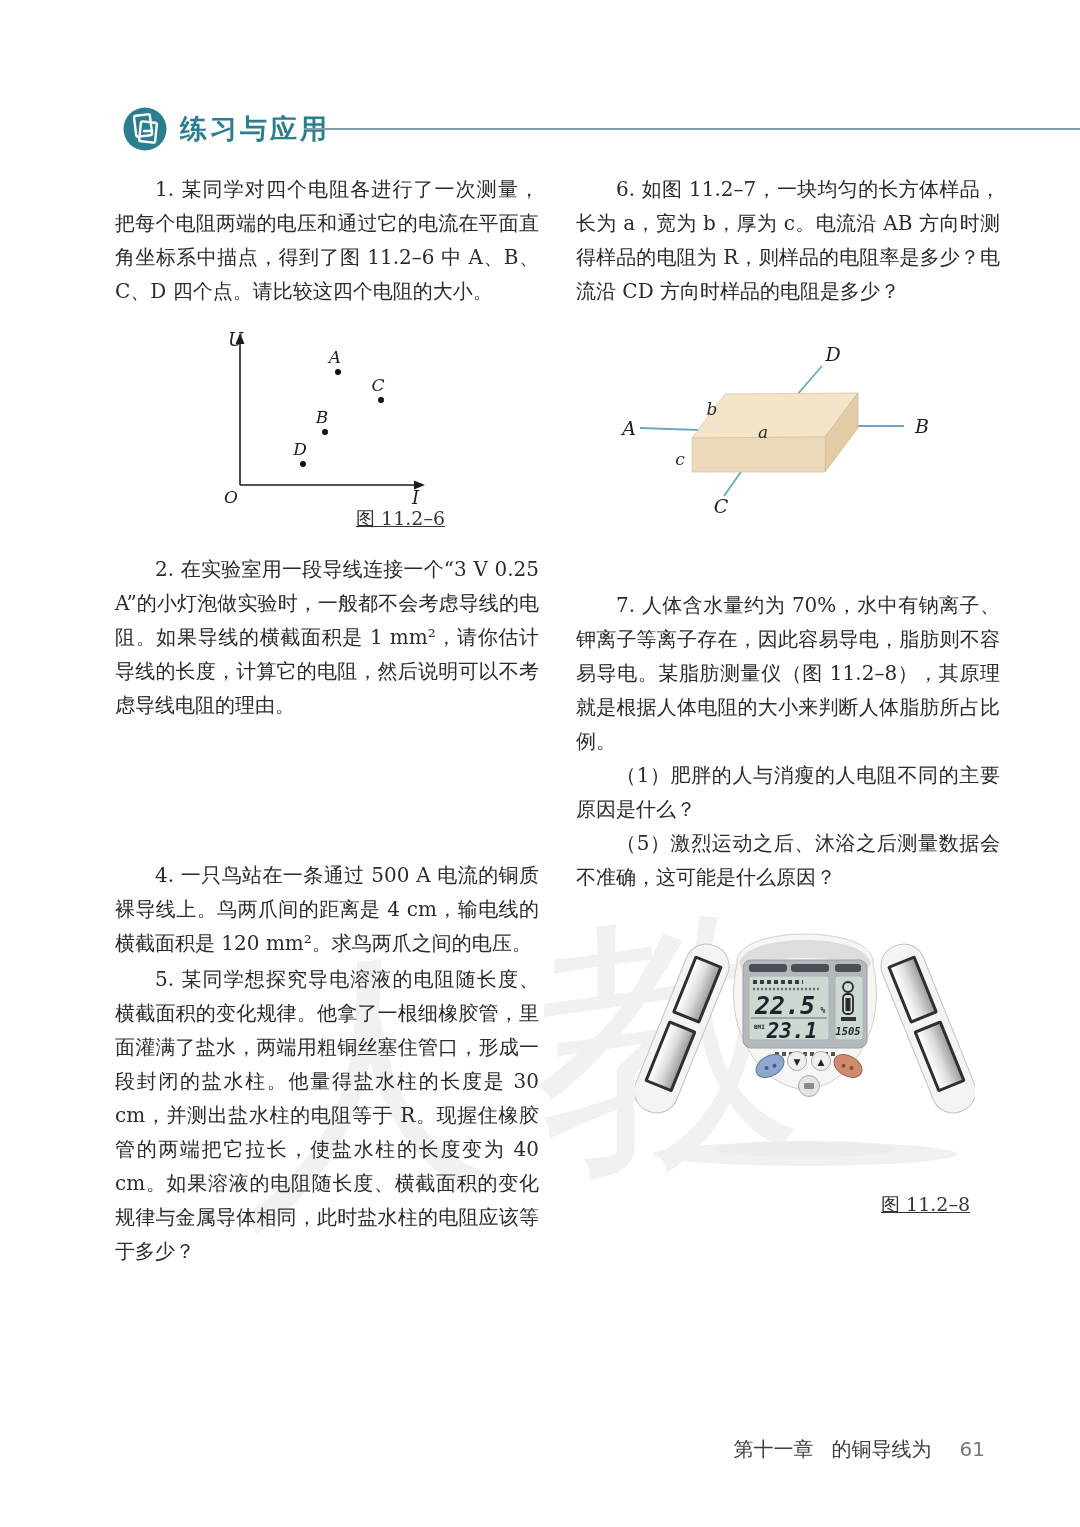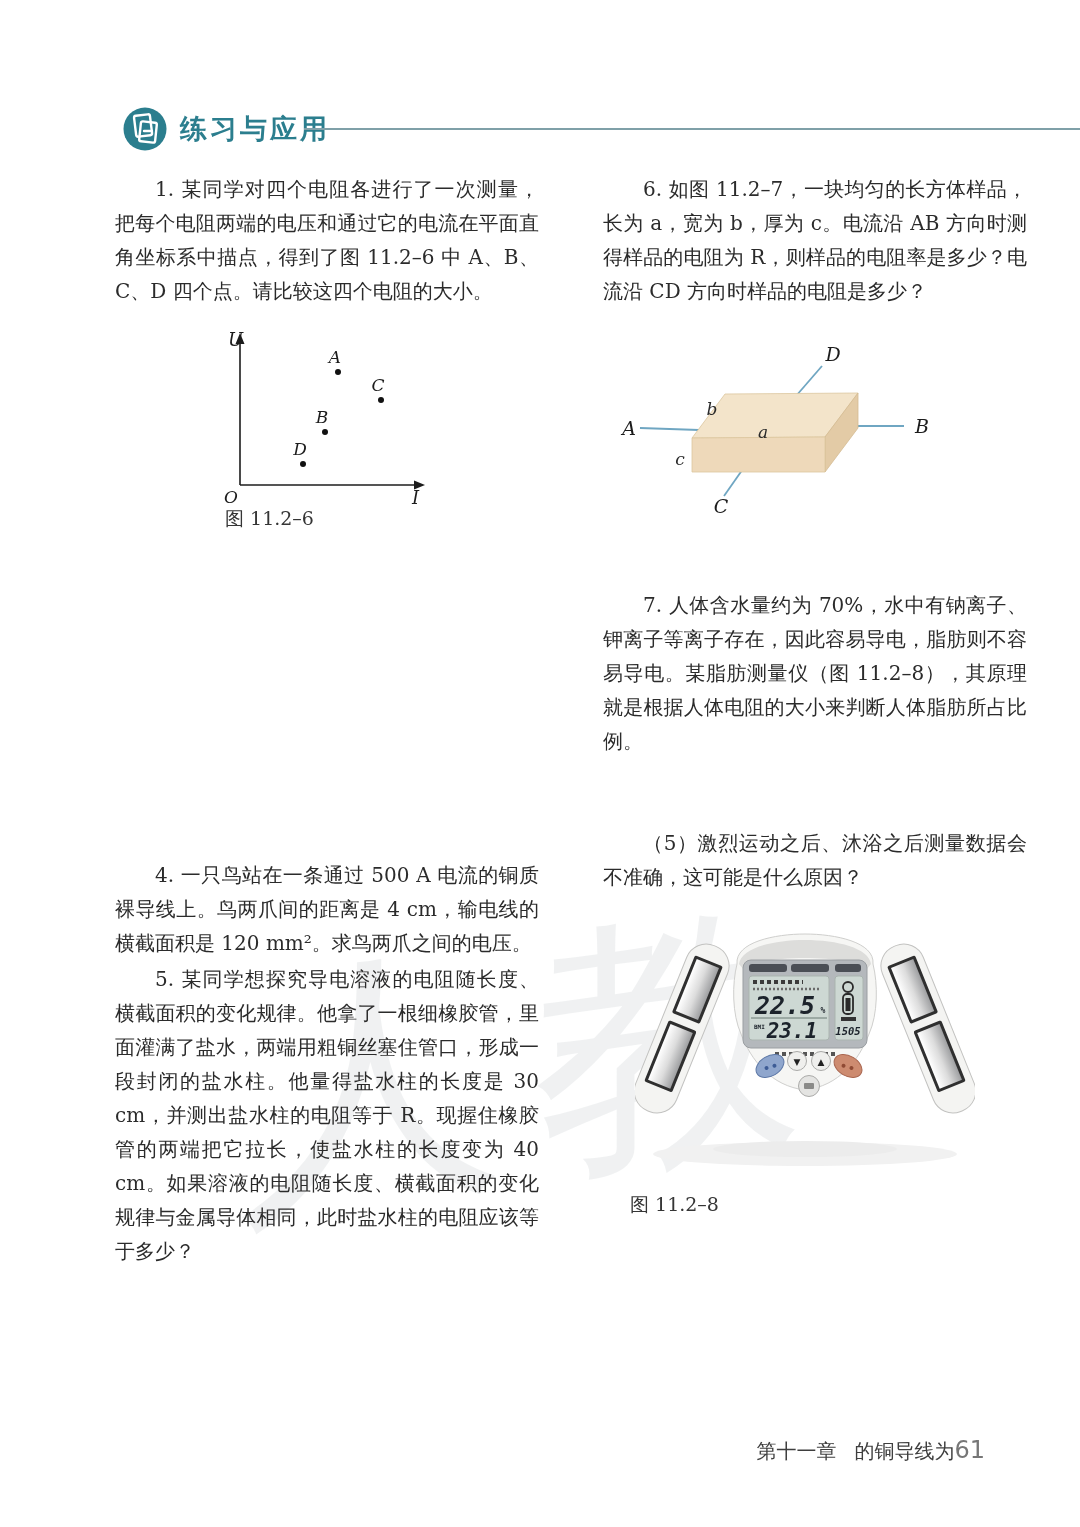--- a/index.html
+++ b/index.html
@@ -7,33 +7,33 @@
         font-family:"DejaVu Serif","Liberation Serif",serif;color:#2b2b2b;}
   
   .hdr-icon{position:absolute;left:122px;top:106px;width:46px;height:46px;}
   .hdr-title{position:absolute;left:180px;top:111px;font-size:27px;font-weight:bold;
              color:#2b7e8e;letter-spacing:3px;font-family:"DejaVu Sans","Liberation Sans",sans-serif;}
   .hdr-line{position:absolute;left:304px;top:128px;width:776px;height:2px;background:#7fa0a8;}
   
   .para{position:absolute;width:424px;margin:0;font-size:20px;line-height:34px;
         text-align:justify;text-indent:2em;color:#2b2b2b;z-index:2;}
   .lcol{left:115px;}
-  .rcol{left:603px;}
+  .rcol{left:576px;}
   
   .figsvg{position:absolute;z-index:2;}
-  .figcap{position:absolute;font-size:19px;color:#353535;text-align:left;z-index:2;}
+  .figcap{position:absolute;font-size:19px;color:#353535;text-align:right;z-index:2;text-decoration:underline;}
   
   .wmark{position:absolute;left:235px;top:880px;font-size:270px;color:#aeb6ba;opacity:.18;
          z-index:1;letter-spacing:30px;transform:rotate(-8deg) skewX(-8deg);
          font-family:"DejaVu Serif",serif;pointer-events:none;}
   
   .footer{position:absolute;left:577px;top:1436px;width:408px;text-align:right;
           font-size:20px;color:#3e3e3e;z-index:2;}
   .footer .chap{margin-right:18px;text-align:right;}
-  .footer .pageno{font-size:24px;color:#767676;
+  .footer .pageno{margin-left:28px;font-size:20px;color:#767676;
                   font-family:"DejaVu Sans","Liberation Sans",sans-serif;}
 </style>
 </head>
 <body>
 
 <div class="page">
 
   <div class="wmark">人教</div>
 
   <svg class="hdr-icon" viewBox="0 0 46 46">
@@ -67,20 +67,21 @@
     </g>
     <g font-size="17" font-style="italic" fill="#1c1c1c" text-anchor="middle">
       <text x="113" y="33">A</text>
       <text x="100" y="93">B</text>
       <text x="156" y="61">C</text>
       <text x="78" y="125">D</text>
     </g>
   </svg>
   <div class="figcap" style="left:225px;top:506px;width:220px">图 11.2–6</div>
 
+  <p class="para lcol" style="top:552px">2. 在实验室用一段导线连接一个“3 V 0.25 A”的小灯泡做实验时，一般都不会考虑导线的电阻。如果导线的横截面积是 1 mm²，请你估计导线的长度，计算它的电阻，然后说明可以不考虑导线电阻的理由。</p>
   <p class="para lcol" style="top:858px">4. 一只鸟站在一条通过 500 A 电流的铜质裸导线上。鸟两爪间的距离是 4 cm，输电线的横截面积是 120 mm²。求鸟两爪之间的电压。</p>
   <p class="para lcol" style="top:962px">5. 某同学想探究导电溶液的电阻随长度、横截面积的变化规律。他拿了一根细橡胶管，里面灌满了盐水，两端用粗铜丝塞住管口，形成一段封闭的盐水柱。他量得盐水柱的长度是 30 cm，并测出盐水柱的电阻等于 R。现握住橡胶管的两端把它拉长，使盐水柱的长度变为 40 cm。如果溶液的电阻随长度、横截面积的变化规律与金属导体相同，此时盐水柱的电阻应该等于多少？</p>
 
   <p class="para rcol" style="top:172px">6. 如图 11.2–7，一块均匀的长方体样品，长为 a，宽为 b，厚为 c。电流沿 AB 方向时测得样品的电阻为 R，则样品的电阻率是多少？电流沿 CD 方向时样品的电阻是多少？</p>
 
   <svg class="figsvg" style="left:600px;top:338px" width="390" height="190" viewBox="0 0 390 190">
     <g stroke="#6fa6c2" stroke-width="1.8">
       <line x1="40" y1="90" x2="99" y2="92"></line>
       <line x1="245" y1="88" x2="304" y2="88"></line>
       <line x1="222" y1="28" x2="196" y2="58"></line>
@@ -96,20 +97,21 @@
       <text x="233" y="23">D</text>
     </g>
     <g font-size="17" font-style="italic" fill="#2a2a2a" text-anchor="middle">
       <text x="163" y="100">a</text>
       <text x="112" y="77">b</text>
       <text x="80" y="127">c</text>
     </g>
   </svg>
 
   <p class="para rcol" style="top:588px">7. 人体含水量约为 70%，水中有钠离子、钾离子等离子存在，因此容易导电，脂肪则不容易导电。某脂肪测量仪（图 11.2–8），其原理就是根据人体电阻的大小来判断人体脂肪所占比例。</p>
+  <p class="para rcol" style="top:758px">（1）肥胖的人与消瘦的人电阻不同的主要原因是什么？</p>
   <p class="para rcol" style="top:826px">（5）激烈运动之后、沐浴之后测量数据会不准确，这可能是什么原因？</p>
 
   <svg class="figsvg" style="left:635px;top:920px" width="340" height="250" viewBox="0 0 340 250">
     <defs>
       <linearGradient id="silverGrad" x1="0" y1="0" x2="1" y2="0">
         <stop offset="0" stop-color="#ffffff"></stop>
         <stop offset="0.5" stop-color="#dcdcdc"></stop>
         <stop offset="1" stop-color="#9fa0a2"></stop>
       </linearGradient>
     </defs>

